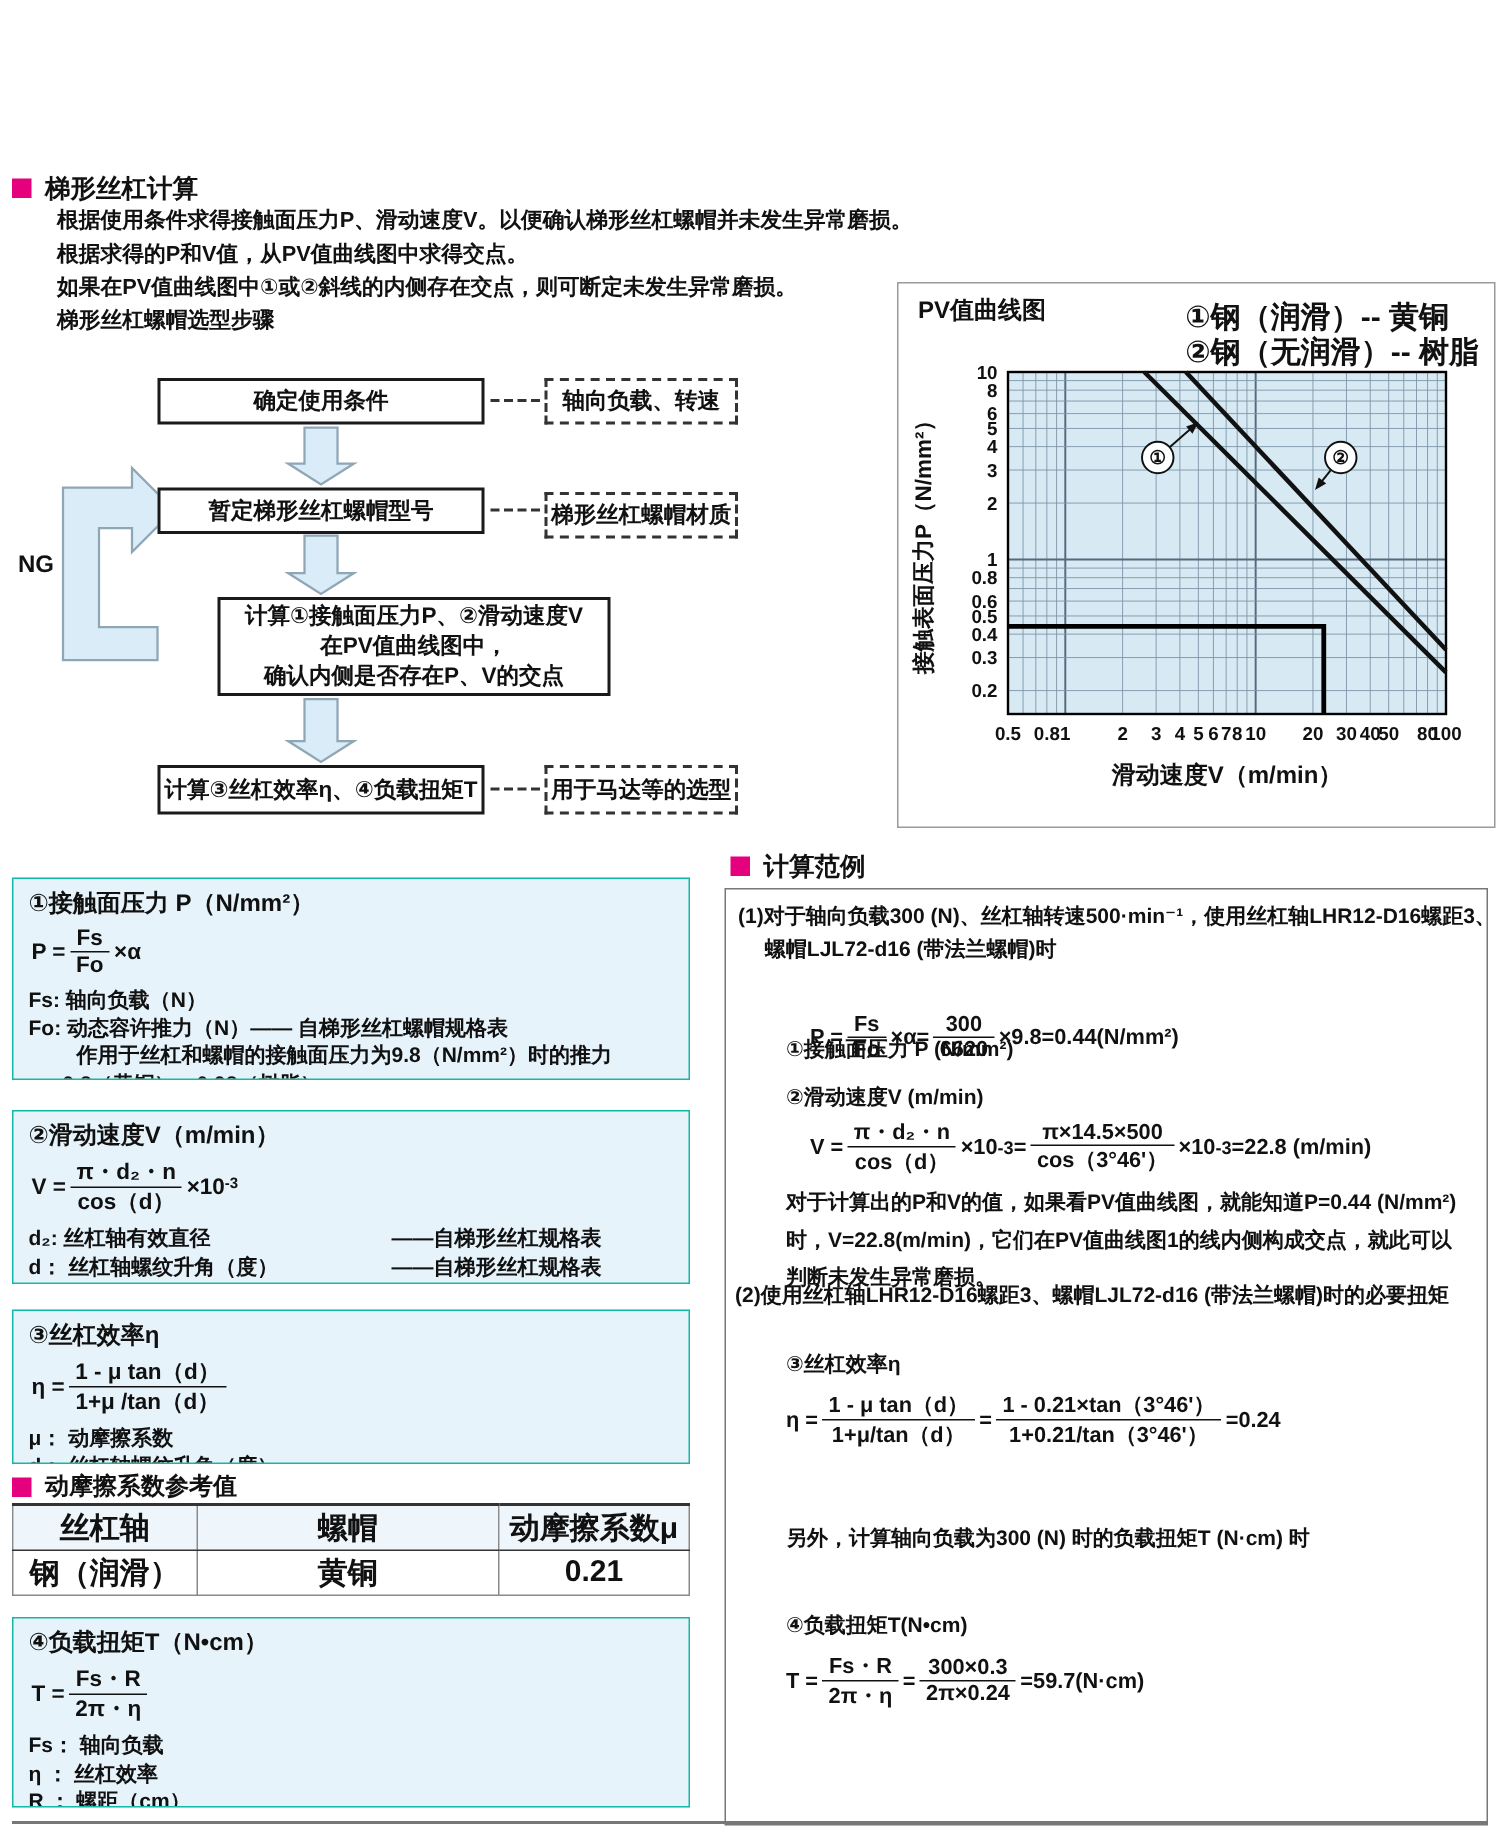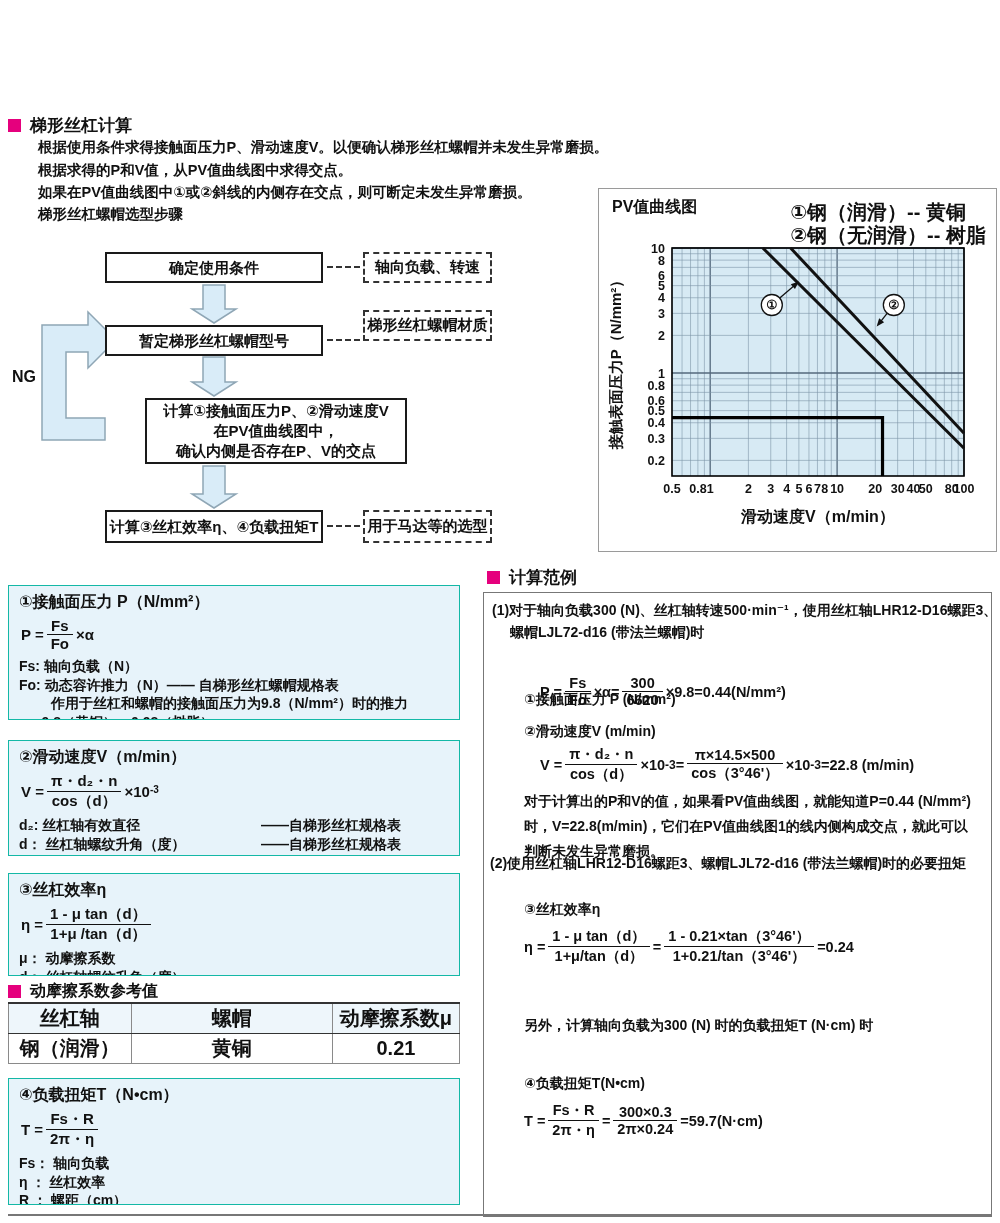--- a/index.html
+++ b/index.html
@@ -82,21 +82,21 @@
     <path d="M105,178 L66,178 L66,112 L88,112 L88,128 L116,100 L88,72 L88,85 L42,85 L42,200 L105,200 Z" fill="#d9ecf8" stroke="#8fa6b5" stroke-width="1.5"></path>
   </svg>
   <div class="ng">NG</div>
 
   <div class="fbox" style="left:105px;top:252px;width:218px;height:31px;">确定使用条件</div>
   <div class="dash-conn" style="left:327px;top:266px;width:33px;"></div>
   <div class="nbox" style="left:363px;top:252px;width:129px;height:31px;">轴向负载、转速</div>
 
   <div class="fbox" style="left:105px;top:325px;width:218px;height:31px;">暂定梯形丝杠螺帽型号</div>
   <div class="dash-conn" style="left:327px;top:339px;width:33px;"></div>
-  <div class="nbox" style="left:363px;top:310px;width:129px;height:31px;">梯形丝杠螺帽材质</div>
+  <div class="nbox" style="left:363px;top:328px;width:129px;height:31px;">梯形丝杠螺帽材质</div>
 
   <div class="fbox" style="left:105px;top:398px;width:262px;height:66px;margin-left:40px;">计算①接触面压力P、②滑动速度V<br>在PV值曲线图中，<br>确认内侧是否存在P、V的交点</div>
 
   <div class="fbox" style="left:105px;top:510px;width:218px;height:33px;">计算③丝杠效率η、④负载扭矩T</div>
   <div class="dash-conn" style="left:327px;top:525px;width:33px;"></div>
   <div class="nbox" style="left:363px;top:510px;width:129px;height:33px;">用于马达等的选型</div>
 
   <div class="chart">
     <svg id="pv-svg" width="397" height="362">
         <rect x="73" y="59" width="292" height="228" fill="#d7eaf4"></rect>

